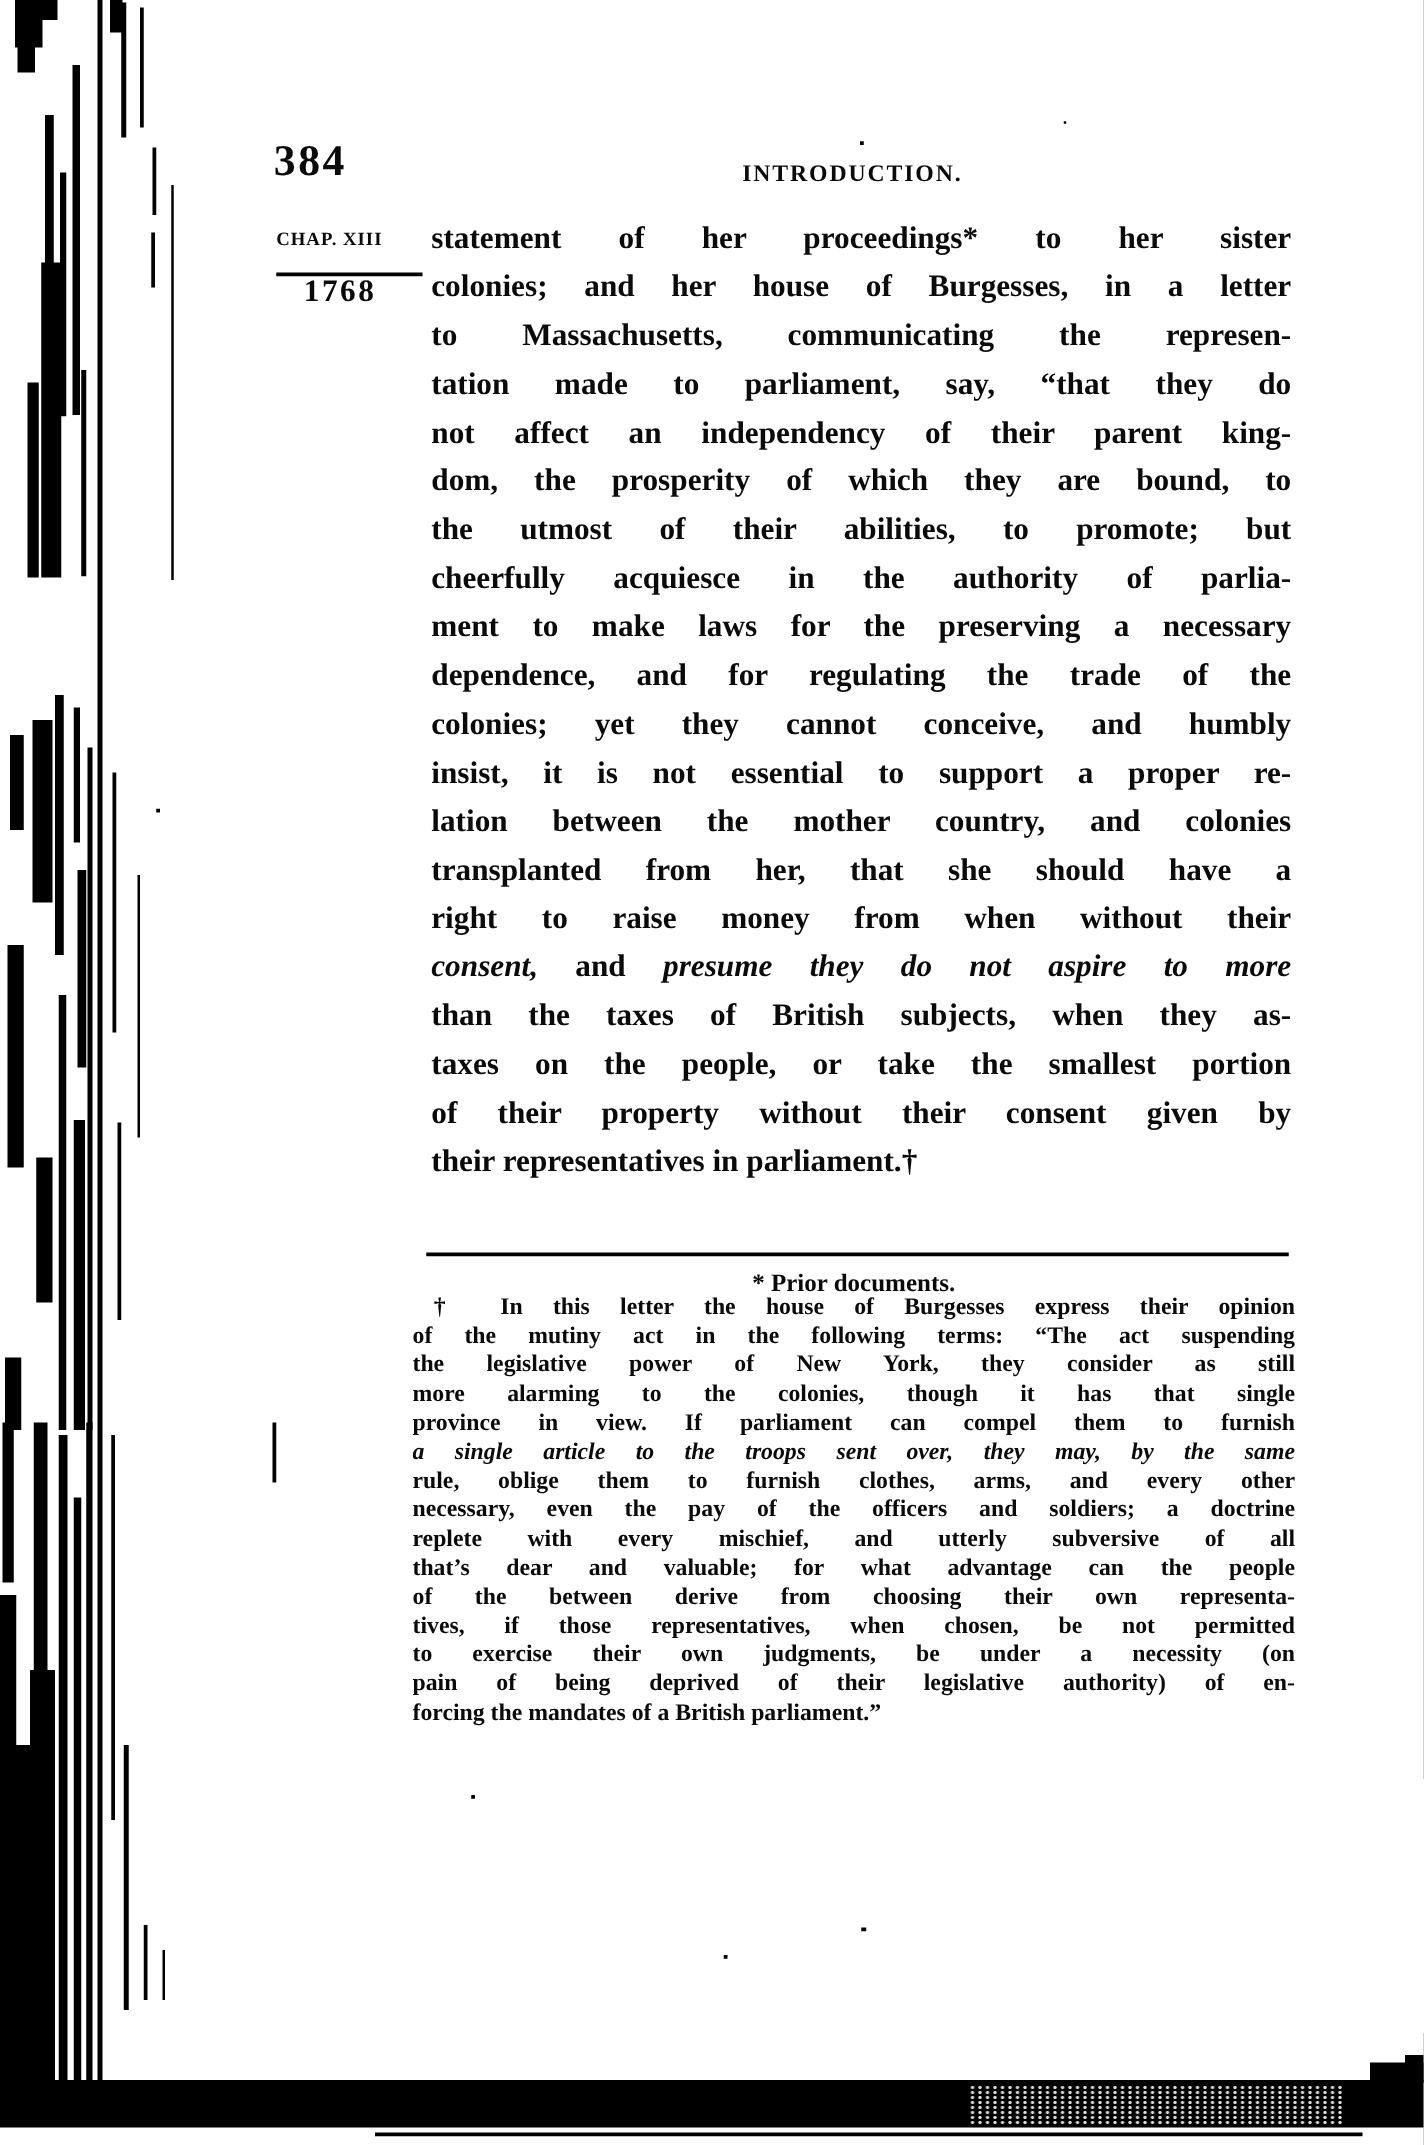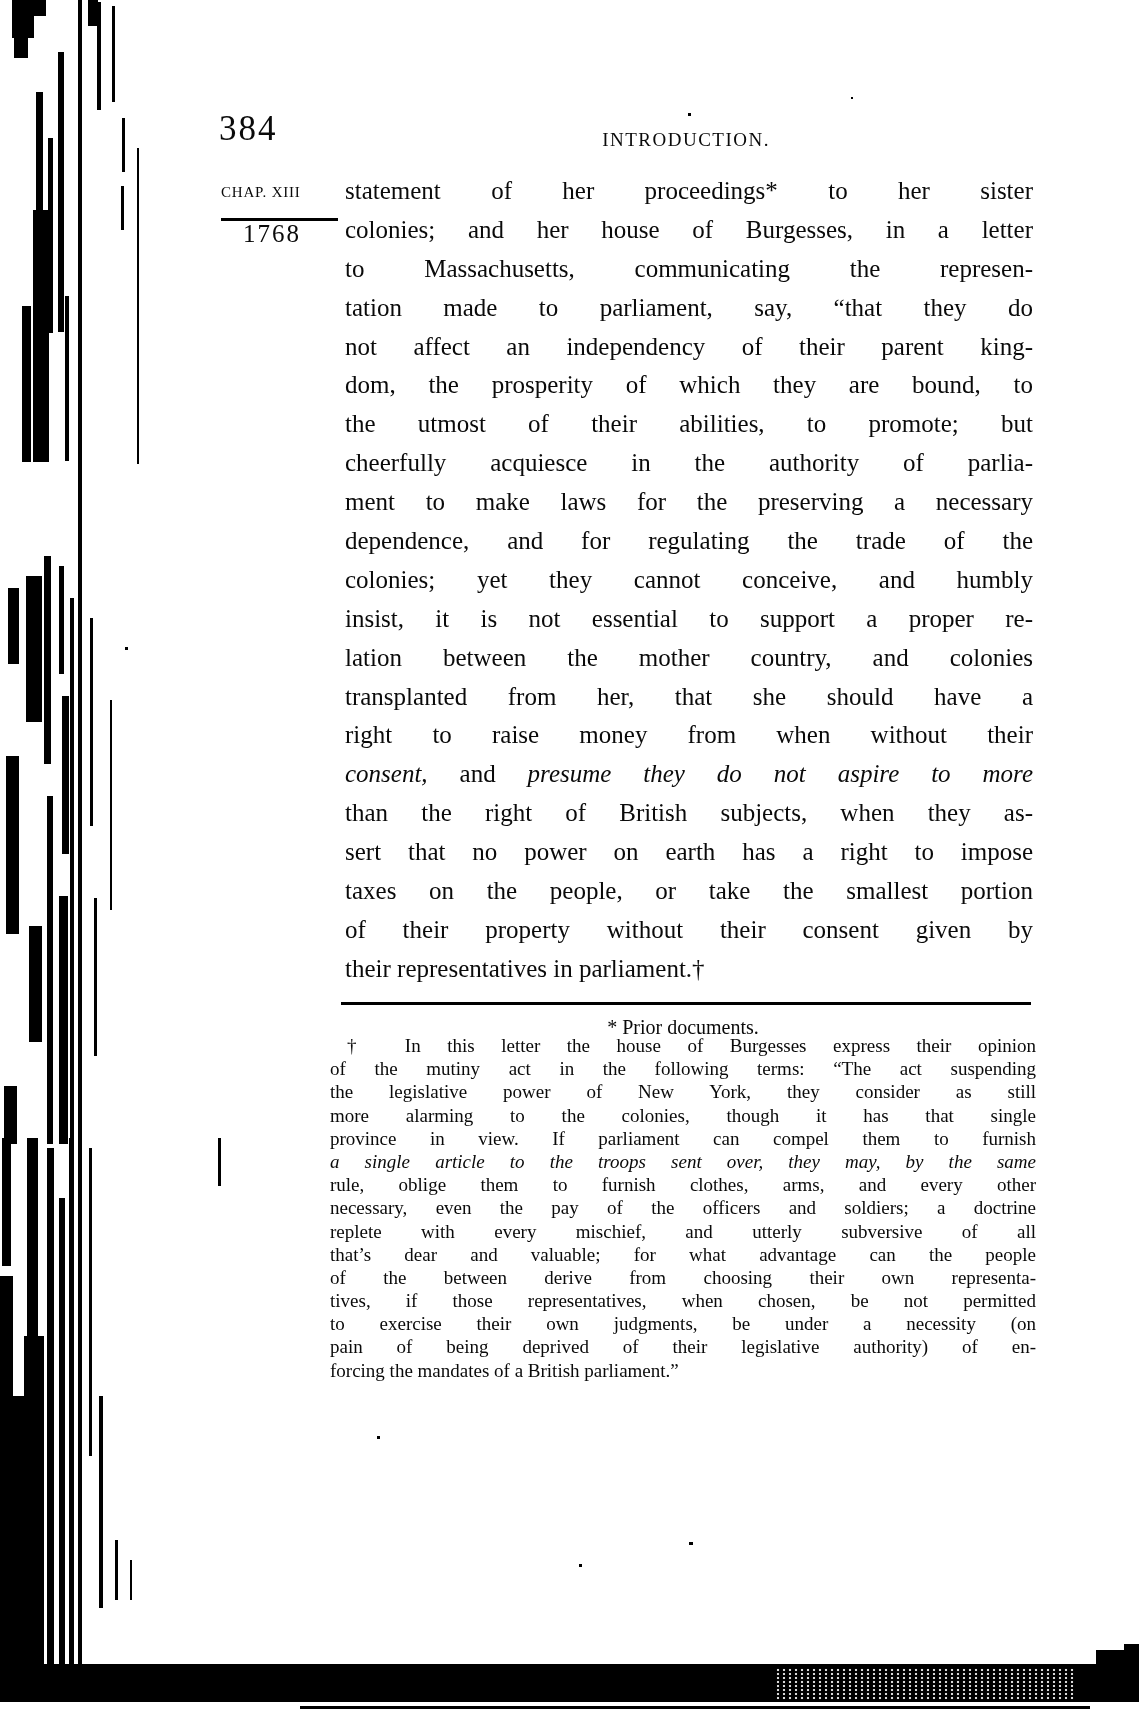--- a/index.html
+++ b/index.html
@@ -2,21 +2,21 @@
 <html><head>
 <meta charset="utf-8">
 <style>
   html,body { margin:0; padding:0; background:#888; }
   .page {
     position:relative; width:1139px; height:1716px;
     background:#ffffff; overflow:hidden;
     font-family:"Liberation Serif","DejaVu Serif",serif;
     color:#0a0a0a;
   }
-  .abs { position:absolute; }
+  .abs { position:absolute;font-weight:bold; }
   
   .page-number { left:219px; top:109px; font-size:35px; letter-spacing:2px; }
   .running-title { left:470px; top:129px; width:300px; text-align:right;
                    font-size:19px; letter-spacing:1.5px; }
   
   .chapter-label { left:221px; top:184px; width:118px; font-size:15px; letter-spacing:0.8px; }
   .chapter-rule  { left:221px; top:218px; width:117px; height:3px; background:#000; }
   .year-label    { left:243px; top:220px; font-size:25px; letter-spacing:2px; }
   
   .body-text { left:345px; top:172px; width:688px; }
@@ -66,22 +66,21 @@
       <div class="tline">the utmost of their abilities, to promote; but</div>
       <div class="tline">cheerfully acquiesce in the authority of parlia-</div>
       <div class="tline">ment to make laws for the preserving a necessary</div>
       <div class="tline">dependence, and for regulating the trade of the</div>
       <div class="tline">colonies; yet they cannot conceive, and humbly</div>
       <div class="tline">insist, it is not essential to support a proper re-</div>
       <div class="tline">lation between the mother country, and colonies</div>
       <div class="tline">transplanted from her, that she should have a</div>
       <div class="tline">right to raise money from when without their</div>
       <div class="tline"><span class="it">consent, </span><span>and </span><span class="it">presume they do not aspire to more</span></div>
-      <div class="tline">than the right of British subjects, when they as-</div>
-      <div class="tline">sert that no power on earth has a right to impose</div>
+      <div class="tline">than the taxes of British subjects, when they as-</div>
       <div class="tline">taxes on the people, or take the smallest portion</div>
       <div class="tline">of their property without their consent given by</div>
       <div class="tline endline">their representatives in parliament.†</div>
     </div>
 
   <div class="abs footnote-rule"></div>
 
   <div class="abs footnote-heading">* Prior documents.</div>
 
   <div class="abs footnote-text" id="footnote-text">

